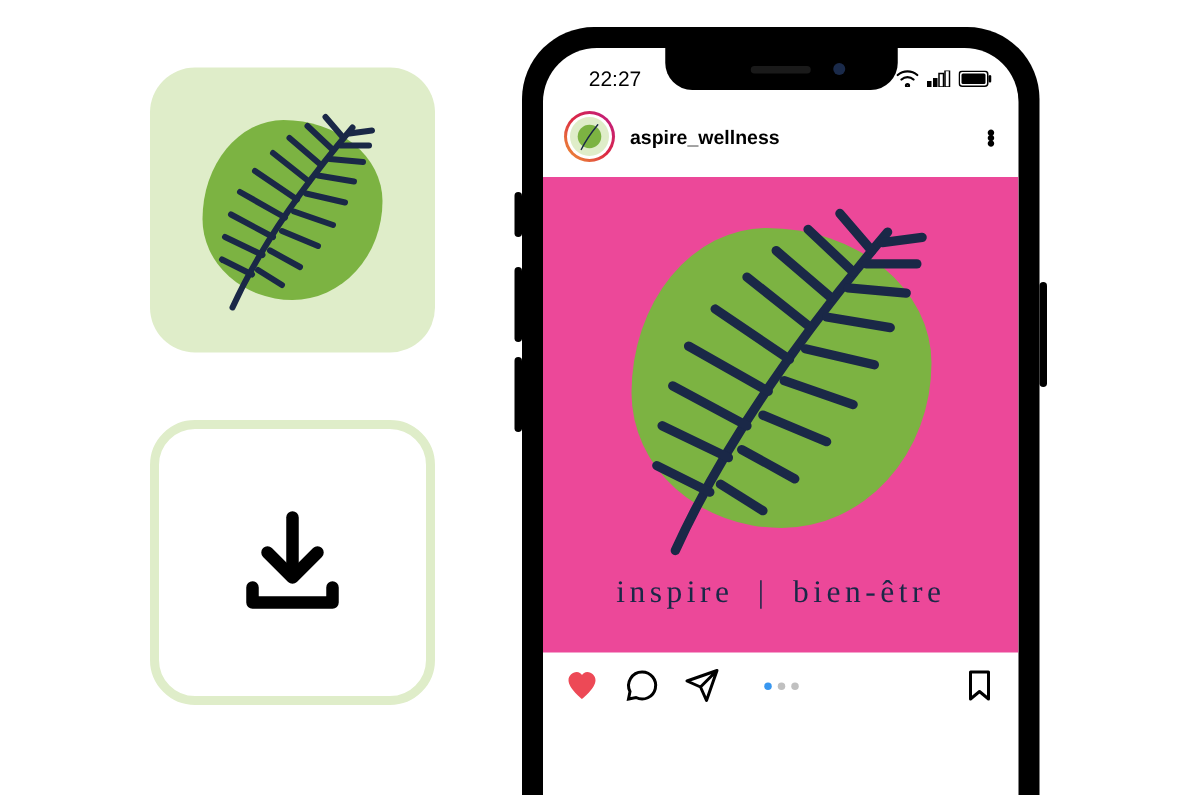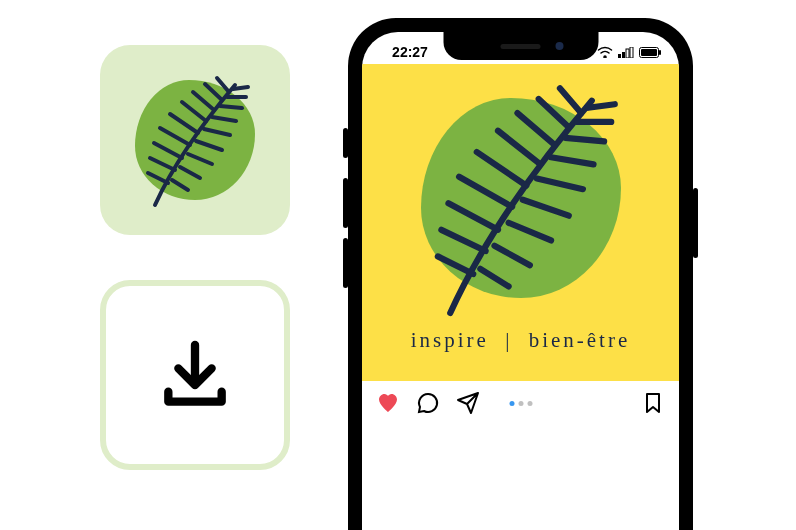--- a/index.html
+++ b/index.html
@@ -133,21 +133,21 @@
       transform: translateX(-50%);
       top: 12px;
     }
     .status-bar {
       display: flex;
       justify-content: space-between;
       align-items: center;
       padding: 8px 18px 0;
       height: 32px;
       font-size: 14px;
-      font-weight: 700;
+      font-weight: 400;
       gap: 33px;
     }
     .status-time {
       width: 60px;
       text-align: center;
     }
     .status-icons {
       display: flex;
       align-items: center;
       gap: 5px;
@@ -214,21 +214,21 @@
     }
     .more-dots {
       font-size: 16px;
       letter-spacing: -2px;
       transform: rotate(90deg);
       cursor: pointer;
     }
     .post-image {
       width: 100%;
       aspect-ratio: 1;
-      background: #fde047;
+      background: #ec4899;
       display: flex;
       flex-direction: column;
       align-items: center;
       justify-content: center;
       padding: 20px;
       position: relative;
     }
     .post-blob {
       position: relative;
       width: 230px;
@@ -358,20 +358,38 @@
           </svg>
           <svg width="22" height="11" viewBox="0 0 22 11">
             <rect x="0.5" y="0.5" width="19" height="10" rx="2" fill="none" stroke="#000"></rect>
             <rect x="2" y="2" width="16" height="7" rx="1" fill="#000"></rect>
             <rect x="20" y="3" width="2" height="5" rx="1" fill="#000"></rect>
           </svg>
         </div>
       </div>
 
 
+      <div class="post-header">
+        <div class="post-user">
+          <div class="avatar-ring">
+            <div class="avatar-inner">
+              <div class="avatar-img">
+                <svg width="22" height="22" viewBox="0 0 130 140">
+                  <circle cx="65" cy="70" r="50" fill="#7cb342"></circle>
+                  <g stroke="#1a2847" stroke-width="6" stroke-linecap="round" fill="none">
+                    <path d="M 30 125 Q 55 75 100 20"></path>
+                  </g>
+                </svg>
+              </div>
+            </div>
+          </div>
+          <span class="username">aspire_wellness</span>
+        </div>
+        <span class="more-dots">•••</span>
+      </div>
 
       <div class="post-image">
         <div class="post-blob">
           <div class="post-blob-shape"></div>
           <svg class="post-leaf-svg" viewBox="0 0 130 140">
             <g stroke="#1a2847" stroke-width="3.5" stroke-linecap="round" fill="none">
               <path d="M 25 135 Q 50 80 105 15"></path>
               <path d="M 38 113 L 18 103"></path>
               <path d="M 45 100 L 20 88"></path>
               <path d="M 52 88 L 24 73"></path>

